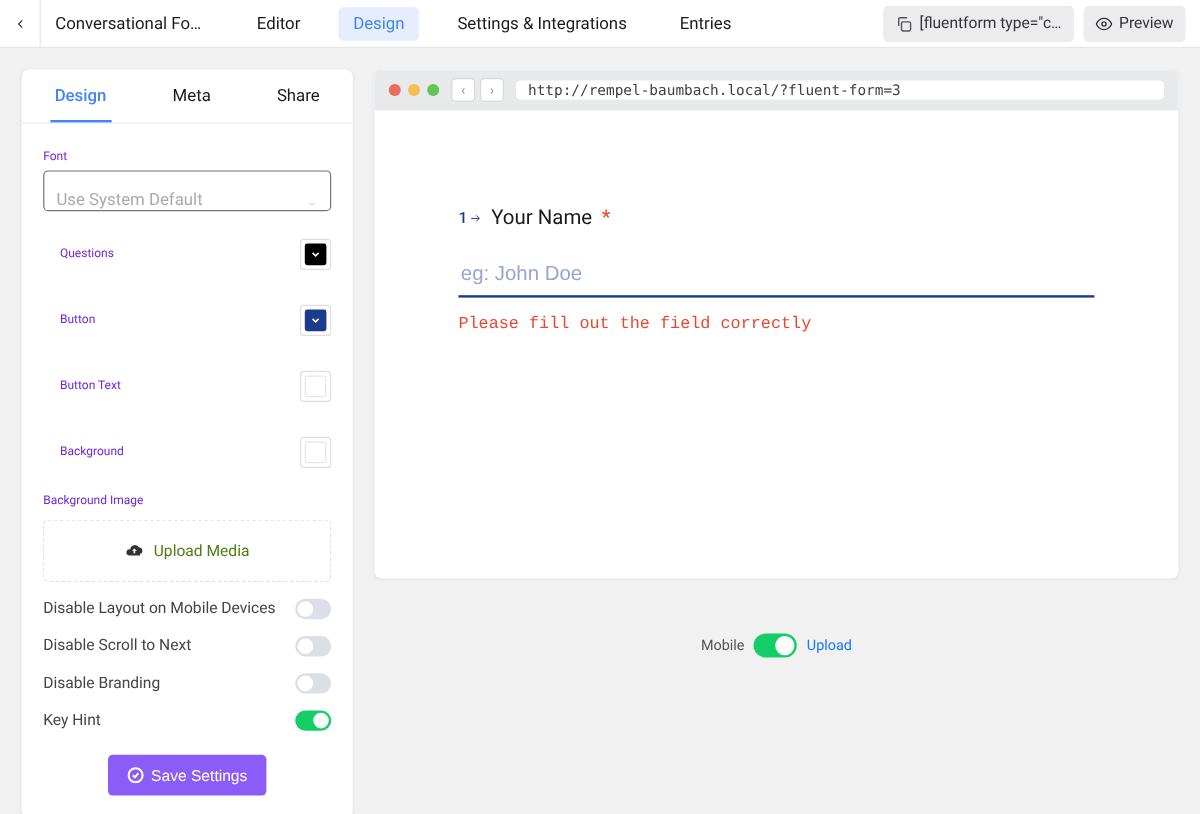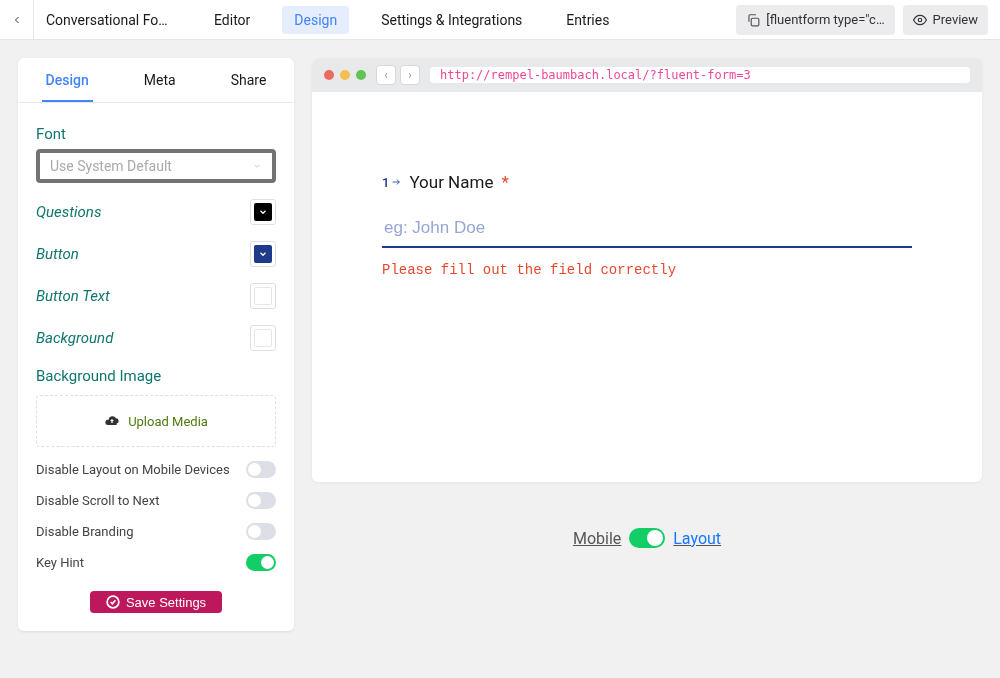--- a/index.html
+++ b/index.html
@@ -12,49 +12,49 @@
   .top-tab.active { background:#e6edfd; color:#4285f4; }
   .top-right { margin-left:auto; display:flex; gap:8px; }
   .chip { background:#ececee; border-radius:4px; height:30px; display:flex; align-items:center; padding:0 10px; font-size:13px; gap:6px; cursor:pointer; color:#333; }
   .chip svg { width:14px; height:14px; }
   .main { display:flex; padding: 18px; gap: 18px; align-items:flex-start; }
   .panel { background:#fff; border-radius:6px; box-shadow:0 1px 3px rgba(0,0,0,0.08); width: 276px; padding-bottom:18px; }
   .panel-tabs { display:flex; justify-content:space-around; border-bottom:1px solid #e8eaee; }
   .ptab { padding: 14px 4px 12px; font-size:14px; cursor:pointer; border-bottom: 2px solid transparent; }
   .ptab.active { color:#4285f4; border-bottom-color:#4285f4; font-weight:500; }
   .panel-body { padding: 10px 18px 0; }
-  .lbl { font-size:15px; color:#0f766e; margin:12px 0 6px; }
-  .select { border:4px solid #737373; border-radius:4px; height:34px; display:flex; align-items:center; padding: 0 10px; color:#aaa; justify-content:space-between; cursor:pointer; }
+  .lbl { font-size:10px; color:#6d28d9; margin:12px 0 6px; }
+  .select { border:1px solid #737373; border-radius:4px; height:34px; display:flex; align-items:flex-end; padding: 0 10px; color:#aaa; justify-content:space-between; cursor:pointer; }
   .row { display:flex; align-items:center; justify-content:space-between; margin-top:16px; }
-  .row .lbl { margin:0;font-style:italic; }
+  .row .lbl { margin:14px; }
   .swatch-wrap { width:26px; height:26px; border:1px solid #dcdfe6; border-radius:3px; display:flex; align-items:center; justify-content:center; cursor:pointer; }
   .swatch { width:18px; height:18px; border-radius:2px; display:flex; align-items:center; justify-content:center; }
   .swatch svg { width:10px; height:10px; fill:#fff; }
   .upload { margin-top:10px; border:1px dashed #dcdfe6; border-radius:4px; height:52px; display:flex; align-items:center; justify-content:center; gap:8px; color:#4d7c0f; cursor:pointer; font-size:13px; }
   .switch-row { display:flex; align-items:center; justify-content:space-between; margin-top:14px; font-size:13px; color:#444; }
   .switch { width:30px; height:17px; border-radius:10px; background:#dcdfe6; position:relative; cursor:pointer; }
   .switch::after { content:""; position:absolute; width:13px; height:13px; background:#fff; border-radius:50%; top:2px; left:2px; transition:.2s; }
   .switch.on { background:#13ce66; }
   .switch.on::after { left:15px; }
-  .save-btn { margin: 20px auto 0; display:flex; align-items:center; gap:6px; background:#be185d; color:#fff; border:none; border-radius:4px; height:22px; padding:0 16px; font-size:13px; cursor:pointer; }
+  .save-btn { margin: 20px auto 0; display:flex; align-items:center; gap:6px; background:#8b5cf6; color:#fff; border:none; border-radius:4px; height:34px; padding:0 16px; font-size:13px; cursor:pointer; }
   .canvas-col { flex:1; display:flex; flex-direction:column; }
   .browser { background:#fff; border-radius:6px; box-shadow:0 1px 3px rgba(0,0,0,0.06); overflow:hidden; }
   .browser-bar { background:#e8e9eb; height:34px; display:flex; align-items:center; padding:0 12px; gap:10px; }
   .dots { display:flex; gap:6px; }
   .dot { width:10px; height:10px; border-radius:50%; }
   .navbtn { width:20px; height:20px; border-radius:4px; display:flex; align-items:center; justify-content:center; color:#999; cursor:pointer; background:#fff; border:1px solid #d8d8da; font-size:12px;}
-  .url { flex:1; background:#fff; border-radius:4px; height:16px; display:flex; align-items:center; padding:0 10px; font-family: Menlo, Consolas, monospace; font-size:12px; color:#ec4899; }
+  .url { flex:1; background:#fff; border-radius:4px; height:16px; display:flex; align-items:center; padding:0 10px; font-family: Menlo, Consolas, monospace; font-size:12px; color:#404040; }
   .form-area { height:390px; padding: 80px 70px 0; position:relative; }
   .q-row { display:flex; align-items:center; gap:6px; font-size:17px; }
   .q-num { color:#1e3a8a; font-size:13px; display:flex; align-items:center; gap:2px; font-weight:500; margin-right:2px; }
   .req { color:#e6492d; margin-left:2px; }
   .answer-input { margin-top:22px; border:none; border-bottom:2px solid #1e3a8a; width:100%; font-size:17px; padding:4px 2px 8px; outline:none; color:#737373; }
   .answer-input::placeholder { color:#96a6d4; }
   .err { color:#e6492d; font-size:14px; margin-top:14px;font-family:Liberation Mono, monospace; }
-  .view-toggle { display:flex; align-items:center; justify-content:center; gap:8px; margin-top: 46px; font-size:16px; color:#555;text-decoration:underline; }
+  .view-toggle { display:flex; align-items:center; justify-content:center; gap:8px; margin-top: 46px; font-size:12px; color:#555; }
   .view-toggle .switch { background:#13ce66; width:36px; height:20px; }
   .view-toggle .switch::after { width:16px; height:16px; top:2px; left:18px;}
   .desktop-lbl { color:#1677ff; cursor:pointer; }
 </style>
 </head>
 <body>
 
 <div class="topbar">
   <div class="back-btn">
     <svg width="12" height="12" viewBox="0 0 24 24" fill="none" stroke="#333" stroke-width="2">
@@ -208,16 +208,16 @@
         <input class="answer-input" placeholder="eg: John Doe" style="">
         <div class="err">Please fill out the field correctly</div>
 
         
       </div>
     </div>
 
     <div class="view-toggle">
       <span>Mobile</span>
       <div class="switch on"></div>
-      <span class="desktop-lbl">Layout</span>
+      <span class="desktop-lbl">Upload</span>
     </div>
   </div>
 </div>
 
 </body></html>

